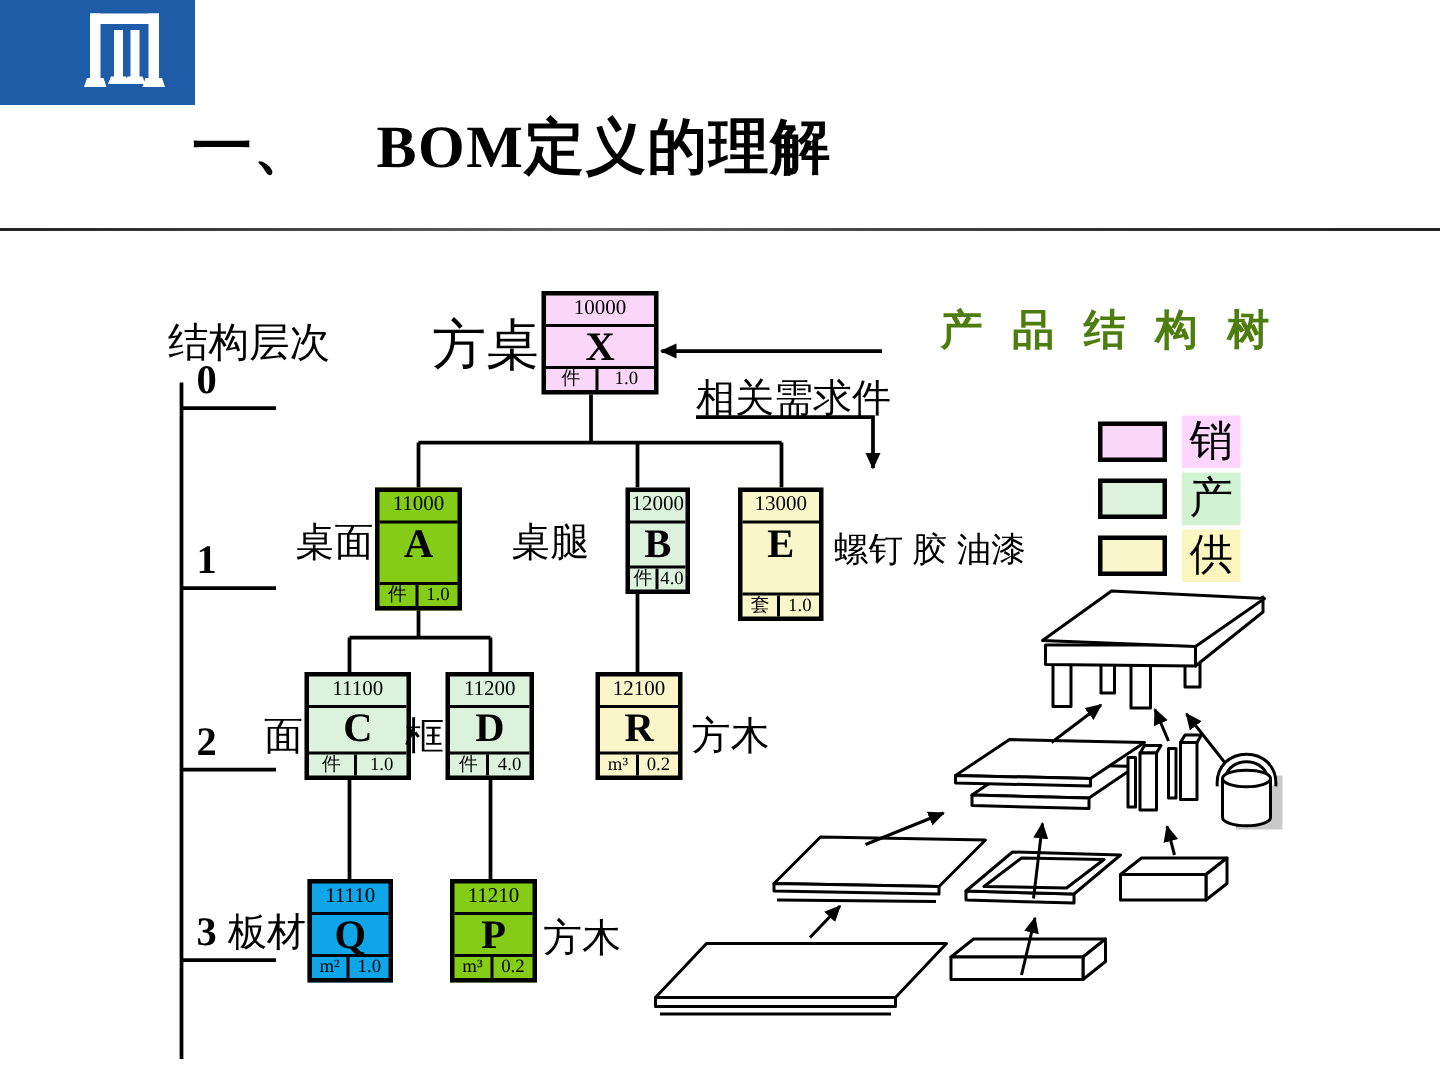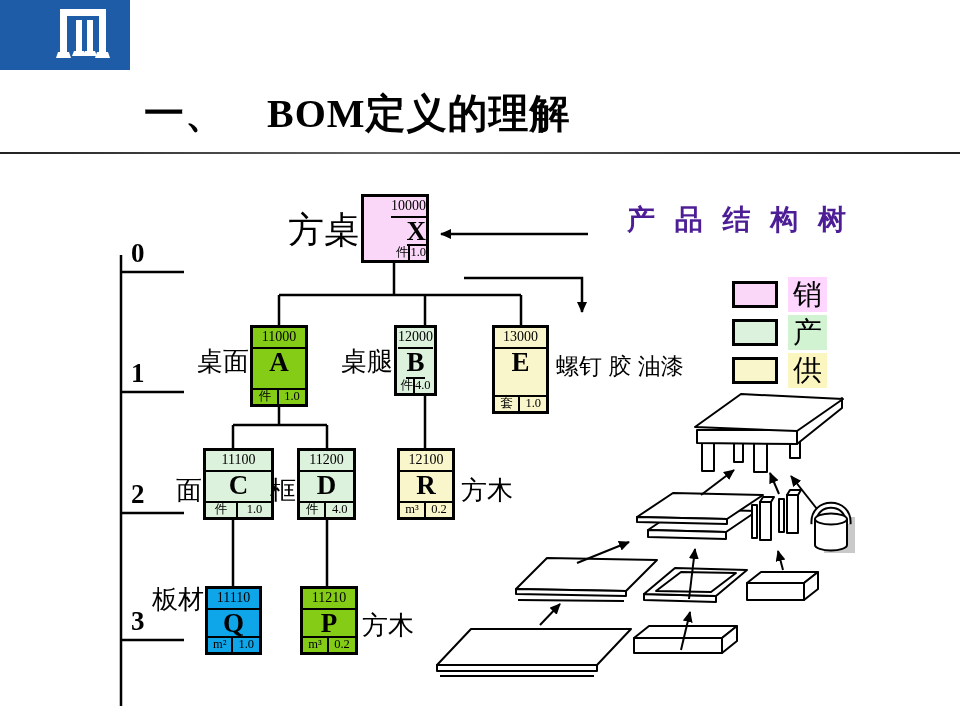--- a/index.html
+++ b/index.html
@@ -1,20 +1,20 @@
 <!DOCTYPE html>
 <html><head>
 <meta charset="utf-8">
 <style>
   html,body{margin:0;padding:0;background:#fff;}
   #slide{position:relative;width:960px;height:720px;background:#fff;overflow:hidden;
     font-family:"Liberation Sans","DejaVu Sans",sans-serif;color:#000;}
   #logo{position:absolute;left:0;top:0;width:130px;height:70px;}
   #logo svg{position:absolute;left:56px;top:6px;}
-  #page-title{position:absolute;left:128px;top:70px;margin:16px;
+  #page-title{position:absolute;left:128px;top:70px;margin:0;
     font-family:"Liberation Serif","DejaVu Serif",serif;
     font-size:40px;font-weight:bold;letter-spacing:1px;white-space:pre;}
   #title-rule{position:absolute;left:0;top:152px;width:960px;height:2px;
     background:linear-gradient(to right,#222,#666 40%,#333 75%,#222);}
   .plain-label{position:absolute;font-size:26px;white-space:nowrap;line-height:30px;}
   #structure-levels-label{left:112px;top:213px;font-size:27px;}
   #independent-demand{left:455px;top:205px;}
   #dependent-demand{left:464px;top:250px;}
   #product-tree-title{left:627px;top:205px;font-size:28px;font-weight:bold;letter-spacing:6px;}
   .level-num{position:absolute;font-family:"Liberation Serif","DejaVu Serif",serif;
@@ -150,48 +150,50 @@
         <line x1="681" y1="650" x2="690" y2="612" marker-end="url(#ah)"></line>
         <line x1="689" y1="599" x2="695" y2="549" marker-end="url(#ah)"></line>
         <line x1="783" y1="570" x2="778" y2="551" marker-end="url(#ah)"></line>
         <line x1="779" y1="494" x2="770" y2="473" marker-end="url(#ah)"></line>
         <line x1="701" y1="495" x2="734" y2="470" marker-end="url(#ah)"></line>
         <line x1="817" y1="509" x2="791" y2="476" marker-end="url(#ah)"></line>
       </g>
     </g>
   </svg>
 
-  <div class="plain-label" id="product-tree-title" style="color: #4c1d95;">产 品 结 构 树</div>
+  <div class="plain-label" id="structure-levels-label">结构层次</div>
+  <div class="plain-label" id="dependent-demand">相关需求件</div>
+  <div class="plain-label" id="product-tree-title" style="color: #4d7c0f;">产 品 结 构 树</div>
 
   <div id="levels-holder">
       <div class="level-num" style="left: 131px; top: 239px;">0</div>
       <div class="level-num" style="left: 131px; top: 359px;">1</div>
       <div class="level-num" style="left: 131px; top: 480px;">2</div>
       <div class="level-num" style="left: 131px; top: 607px;">3</div>
     </div>
   <div id="nodes-holder">
-      <div class="bom-node" style="left: 361px; top: 194px; width: 68px; height: 69px; background: rgb(250, 215, 248); align-items: flex-end;">
+      <div class="bom-node" style="left: 361px; top: 194px; width: 78px; height: 69px; background: rgb(250, 215, 248);">
         <div class="code">10000</div>
         <div class="letter">X</div>
         <div class="uq">
           <span class="unit">件</span>
           <span class="qty">1.0</span>
         </div>
       </div>
       <div class="node-side-label" style="top: 215px; font-size: 36px; right: 600px;">方桌</div>
       <div class="bom-node" style="left: 250px; top: 325px; width: 58px; height: 82px; background: #84cc16;">
         <div class="code">11000</div>
         <div class="letter">A</div>
         <div class="uq">
           <span class="unit">件</span>
           <span class="qty">1.0</span>
         </div>
       </div>
       <div class="node-side-label" style="top: 346px; font-size: 26px; right: 711px;">桌面</div>
-      <div class="bom-node" style="left: 394px; top: 325px; width: 43px; height: 71px; background: rgb(220, 242, 220); align-items: center;">
+      <div class="bom-node" style="left: 417px; top: 325px; width: 43px; height: 71px; background: rgb(220, 242, 220);">
         <div class="code">12000</div>
         <div class="letter">B</div>
         <div class="uq">
           <span class="unit">件</span>
           <span class="qty">4.0</span>
         </div>
       </div>
       <div class="node-side-label" style="top: 346px; font-size: 26px; right: 567px;">桌腿</div>
       <div class="bom-node" style="left: 492px; top: 325px; width: 57px; height: 89px; background: rgb(250, 246, 204);">
         <div class="code">13000</div>
@@ -230,21 +232,21 @@
       </div>
       <div class="node-side-label" style="top: 475px; font-size: 26px; left: 461px;">方木</div>
       <div class="bom-node" style="left: 205px; top: 586px; width: 57px; height: 69px; background: #0ea5e9;">
         <div class="code">11110</div>
         <div class="letter">Q</div>
         <div class="uq">
           <span class="unit">m²</span>
           <span class="qty">1.0</span>
         </div>
       </div>
-      <div class="node-side-label" style="top: 584px; font-size: 26px; right: 756px;">板材</div>
+      <div class="node-side-label" style="top: 606px; font-size: 26px; right: 756px;">板材</div>
       <div class="bom-node" style="left: 300px; top: 586px; width: 58px; height: 69px; background: #84cc16;">
         <div class="code">11210</div>
         <div class="letter">P</div>
         <div class="uq">
           <span class="unit">m³</span>
           <span class="qty">0.2</span>
         </div>
       </div>
       <div class="node-side-label" style="top: 610px; font-size: 26px; left: 362px;">方木</div>
     </div>

